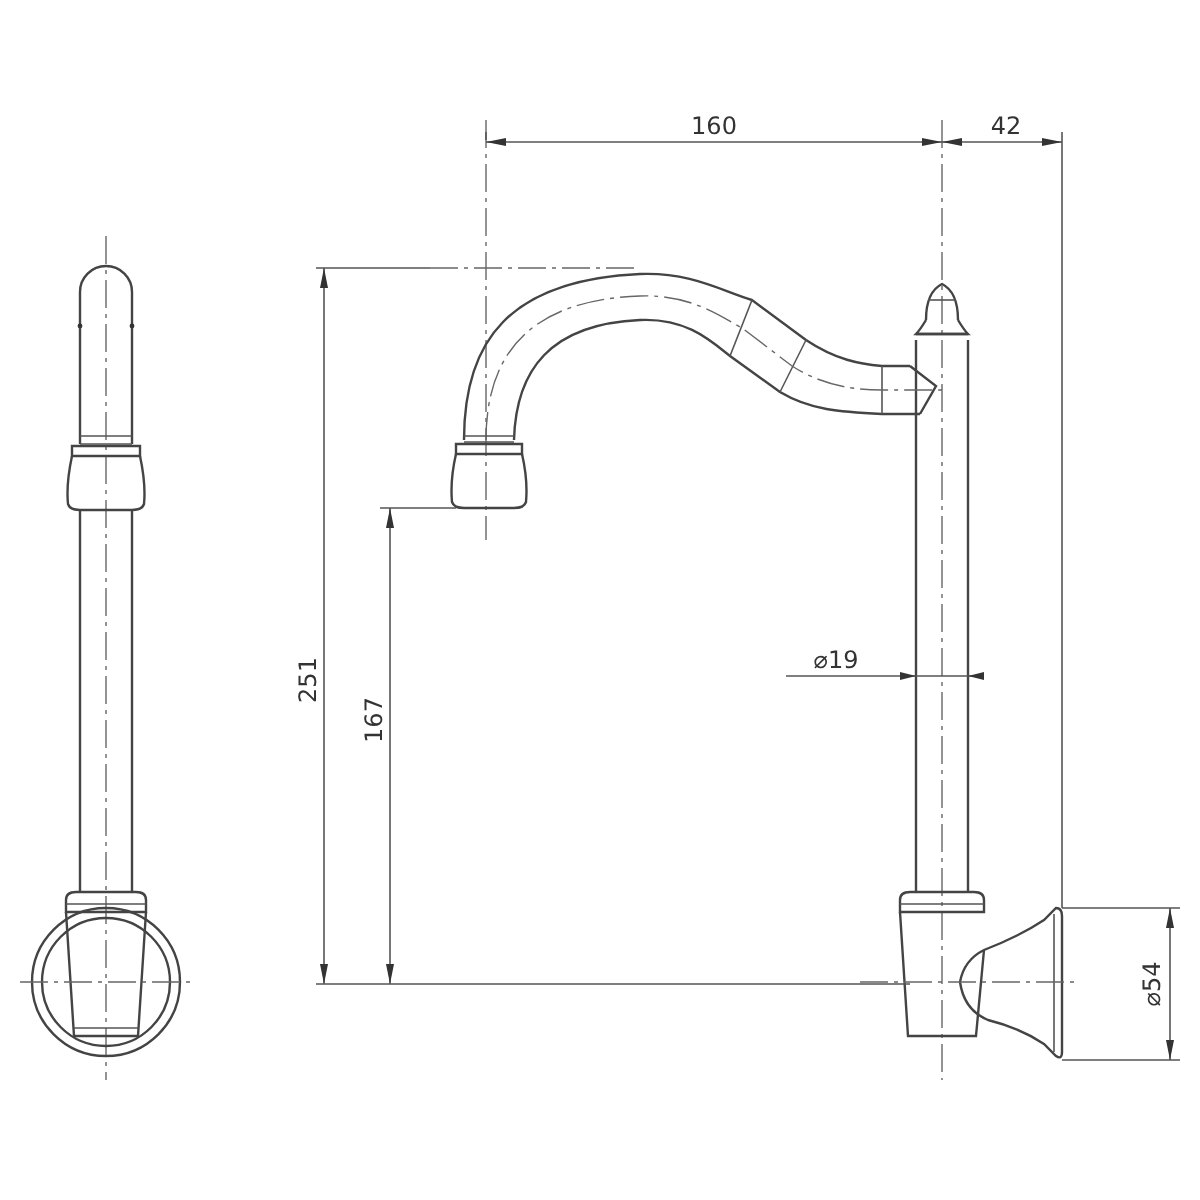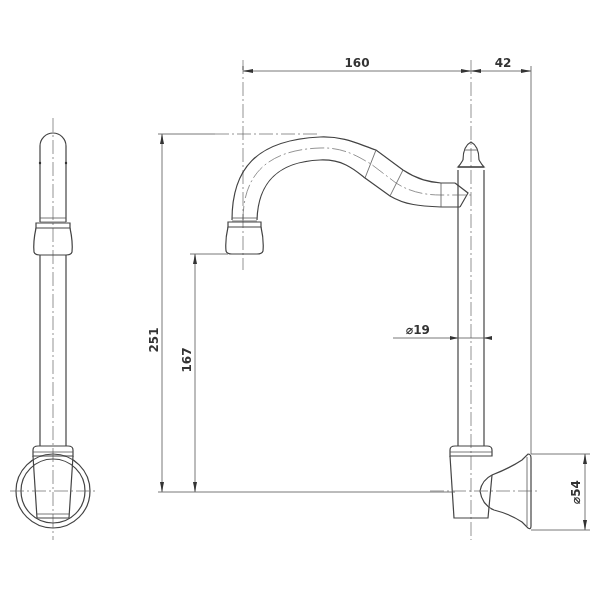--- a/index.html
+++ b/index.html
@@ -1,16 +1,16 @@
 <!DOCTYPE html>
 <html><head>
 <meta charset="utf-8">
 <style>
   html, body { margin: 0; padding: 0; background: #ffffff; }
-  #canvas { position: relative; width: 600px; height: 600px; background: #ffffff; overflow: hidden; font-weight: bold; }
+  #canvas { position: relative; width: 600px; height: 600px; background: #ffffff; overflow: hidden; }
   svg { position: absolute; left: 0; top: 0; }
   .dim-text { font-family: "DejaVu Sans", sans-serif; font-size: 12px; fill: #333333; }
   .outline { fill: none; stroke: #444444; stroke-width: 1.2; }
   .thin { fill: none; stroke: #555555; stroke-width: 0.8; }
   .center { fill: none; stroke: #666666; stroke-width: 0.7; stroke-dasharray: 14 3 2 3; }
   .dim { fill: none; stroke: #555555; stroke-width: 0.8; }
   .arrow { fill: #333333; stroke: none; }
   .label-layer { position: absolute; left: 0; top: 0; width: 600px; height: 600px; pointer-events: none; }
 </style>
 </head>

